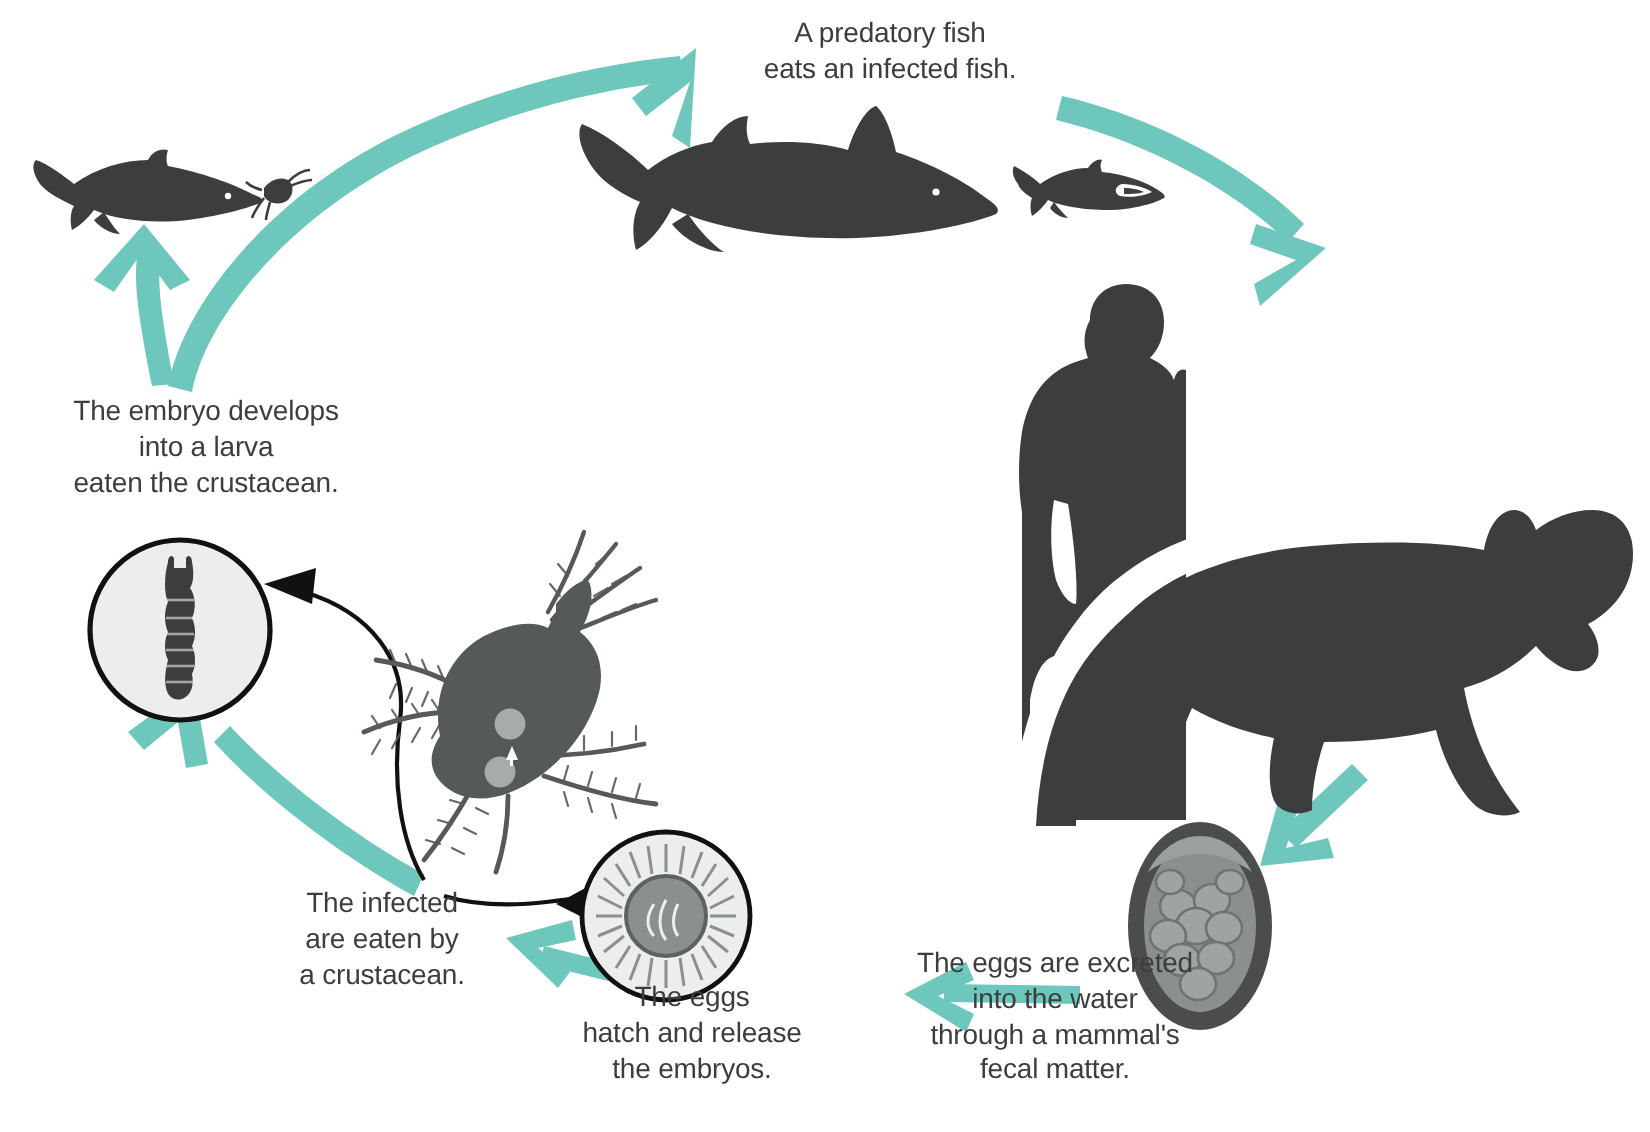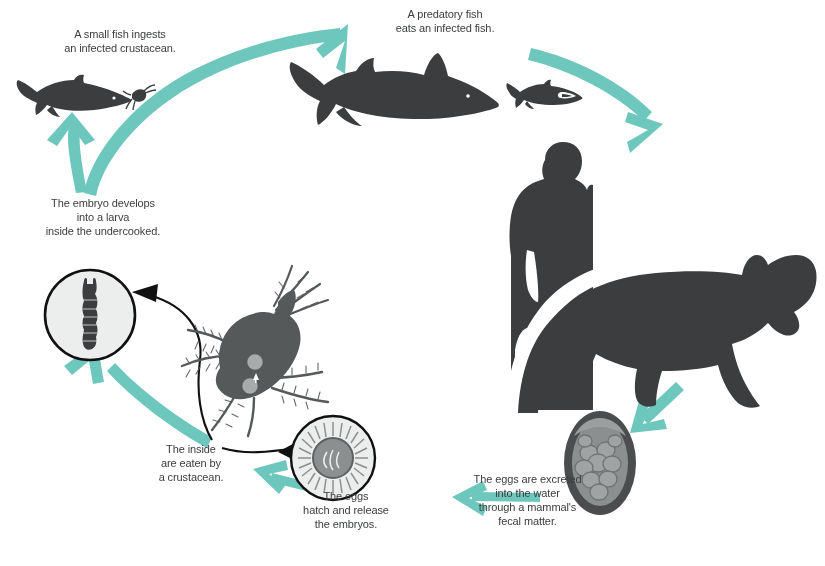--- a/index.html
+++ b/index.html
@@ -13,21 +13,21 @@
   #diagram {
     position: relative;
     width: 825px;
     height: 566px;
     background: #ffffff;
     overflow: hidden;
   }
   .caption {
     position: absolute;
     color: #3b3d3e;
-    font-size: 11px;
+    font-size: 14px;
     line-height: 1.27;
     text-align: center;
     font-family: "Liberation Sans", "DejaVu Sans", sans-serif;
     letter-spacing: -0.1px;
     white-space: pre-line;
   }
   svg.layer {
     position: absolute;
     left: 0;
     top: 0;
@@ -246,37 +246,35 @@
     <g stroke="#eceded" stroke-width="1.3" opacity="0.6">
       <line x1="41" y1="33" x2="55" y2="33"></line>
         <line x1="41" y1="42" x2="55" y2="42"></line>
       <line x1="41" y1="50" x2="55" y2="50"></line>
         <line x1="41" y1="58" x2="55" y2="58"></line>
       <line x1="41" y1="66" x2="55" y2="66"></line>
         <line x1="41" y1="74" x2="55" y2="74"></line>
     </g>
   </svg>
 
-  <div class="caption" style="left:10px; top:28px; width:220px;">A small fish ingests
-an infected crustacean.</div>
 
   <div class="caption" style="left:345px; top:8px; width:200px;">A predatory fish
 eats an infected fish.</div>
 
 
   <div class="caption" style="left:430px; top:473px; width:195px;">The eggs are excreted
 into the water
 through a mammal's
 fecal matter.</div>
 
   <div class="caption" style="left:266px; top:490px; width:160px;">The eggs
 hatch and release
 the embryos.</div>
 
-  <div class="caption" style="left:128px; top:443px; width:126px;">The inside
+  <div class="caption" style="left:128px; top:443px; width:126px;">The infected
 are eaten by
 a crustacean.</div>
 
   <div class="caption" style="left:8px; top:197px; width:190px;">The embryo develops
 into a larva
-inside the undercooked.</div>
+eaten the crustacean.</div>
 
 </div>
 
 </body></html>

